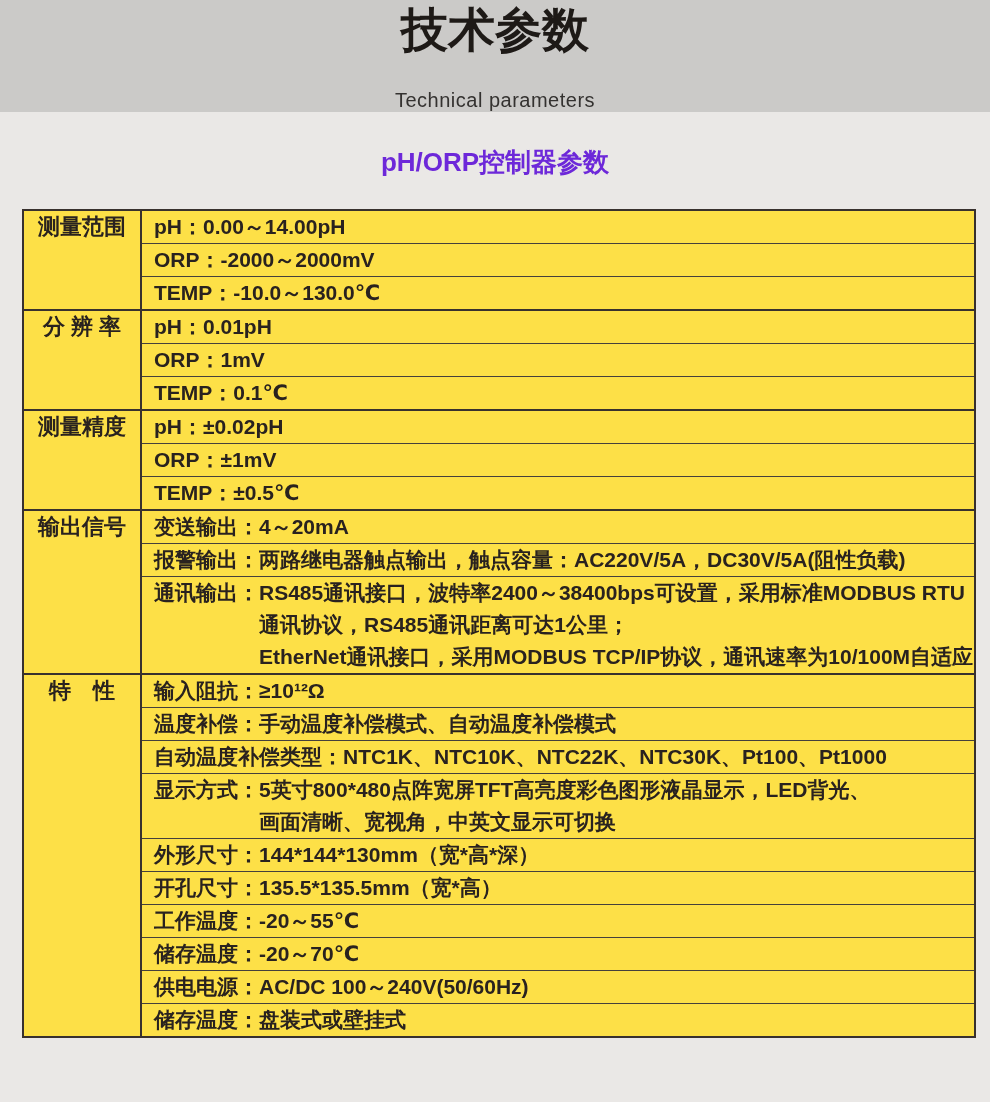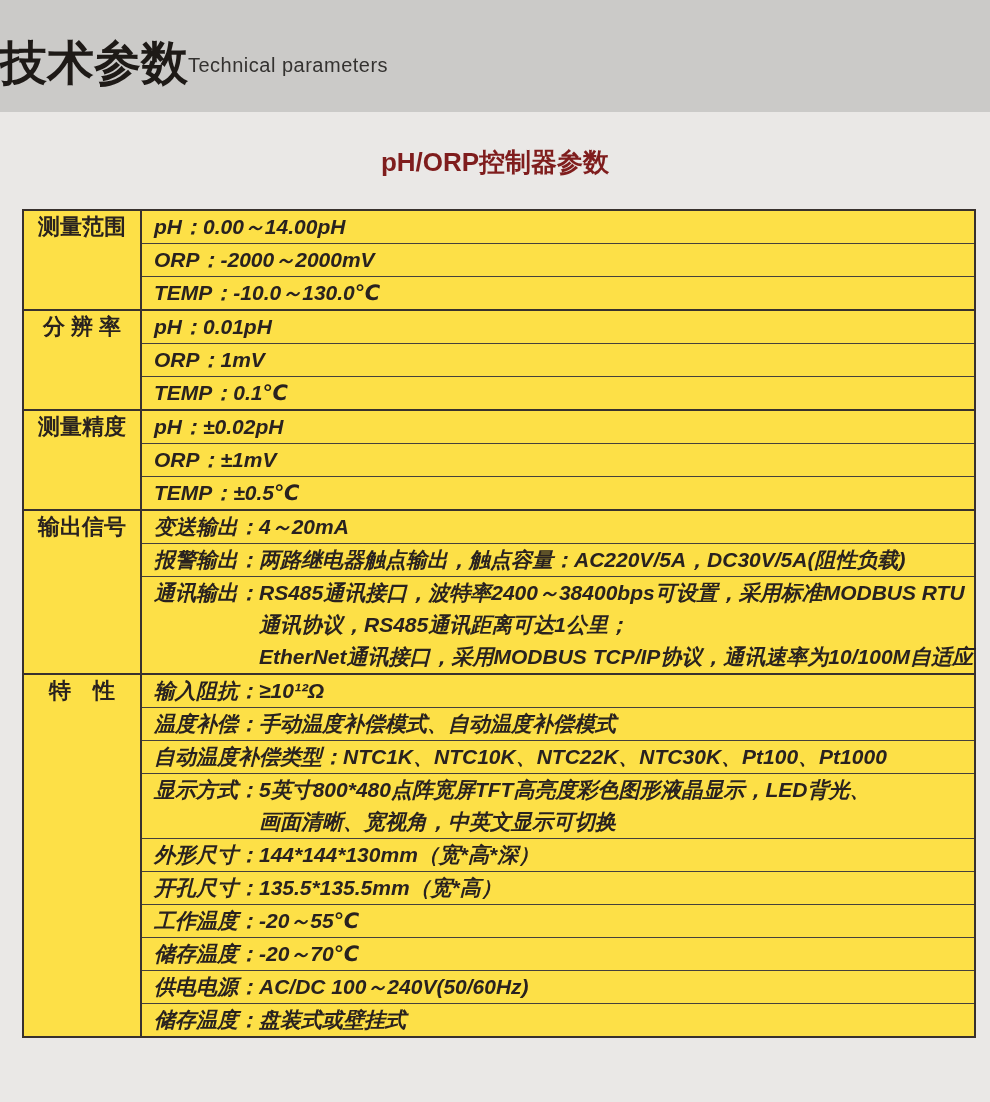--- a/index.html
+++ b/index.html
@@ -5,33 +5,33 @@
   * { margin:0; padding:0; box-sizing:border-box; }
   html,body { width:990px; height:1102px; overflow:hidden; }
   body {
     background:#eae8e6;
     color:#29221f;
     font-family:"Liberation Sans","DejaVu Sans",sans-serif;
   }
   .banner {
     width:990px; height:112px;
     background:#cbcac8;
-    display:flex; align-items:center; justify-content:flex-start;
-    padding-top:14px;
+    display:flex; flex-direction:column; align-items:center; justify-content:space-between;
+    padding-top:4px;
   }
   .banner-title {
     font-size:47px; font-weight:700; color:#1e1a17; line-height:52px;
   }
   .banner-sub {
     font-size:20px; font-weight:300; color:#343230; letter-spacing:0.5px; margin-top:4px;
     font-stretch:condensed;
   }
   .section-title {
     text-align:center;
-    font-size:26px; font-weight:700; color:#7f1d1d;
+    font-size:26px; font-weight:700; color:#6d28d9;
     margin-top:35px;
     height:30px; line-height:30px;
   }
   .spec-table {
     width:954px;
     margin:32px 0 0 22px;
     border:2px solid #38312e;
     background:#fde047;
   }
   .group {
@@ -41,21 +41,21 @@
   .group:last-child { border-bottom:none;border-radius:8px; }
   .glabel {
     width:118px;
     border-right:2px solid #38312e;
     font-size:22px; font-weight:600;
     line-height:32px;
     text-align:center;
     flex-shrink:0;
     white-space:pre;
   }
-  .rows { flex:1; display:flex; flex-direction:column;font-style:italic; }
+  .rows { flex:1; display:flex; flex-direction:column; }
   .row {
     border-bottom:1px solid #45403c;
     font-size:21px; font-weight:600;
     line-height:32px; min-height:32px;
     padding-left:12px;
     white-space:nowrap;
   }
   .row:last-child { border-bottom:none; }
   .row.multi { display:flex; }
   .mlabel { white-space:pre; }

